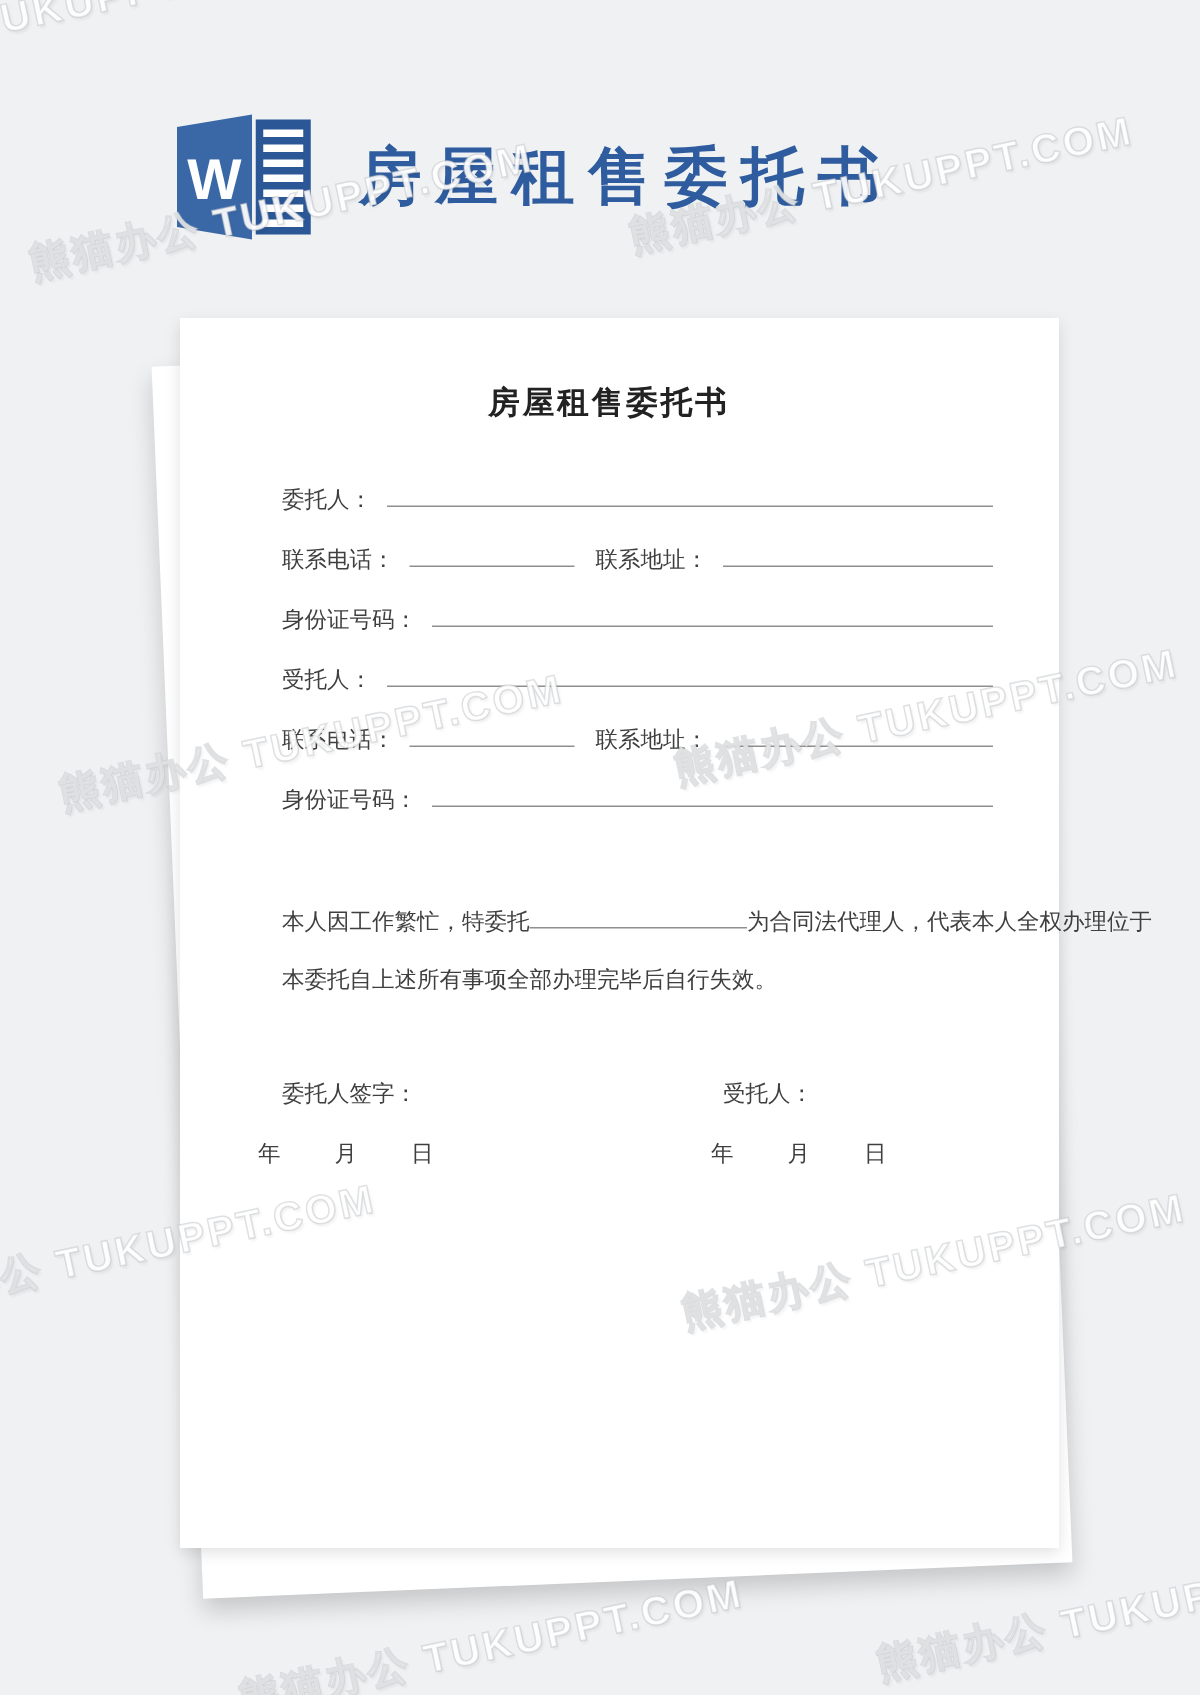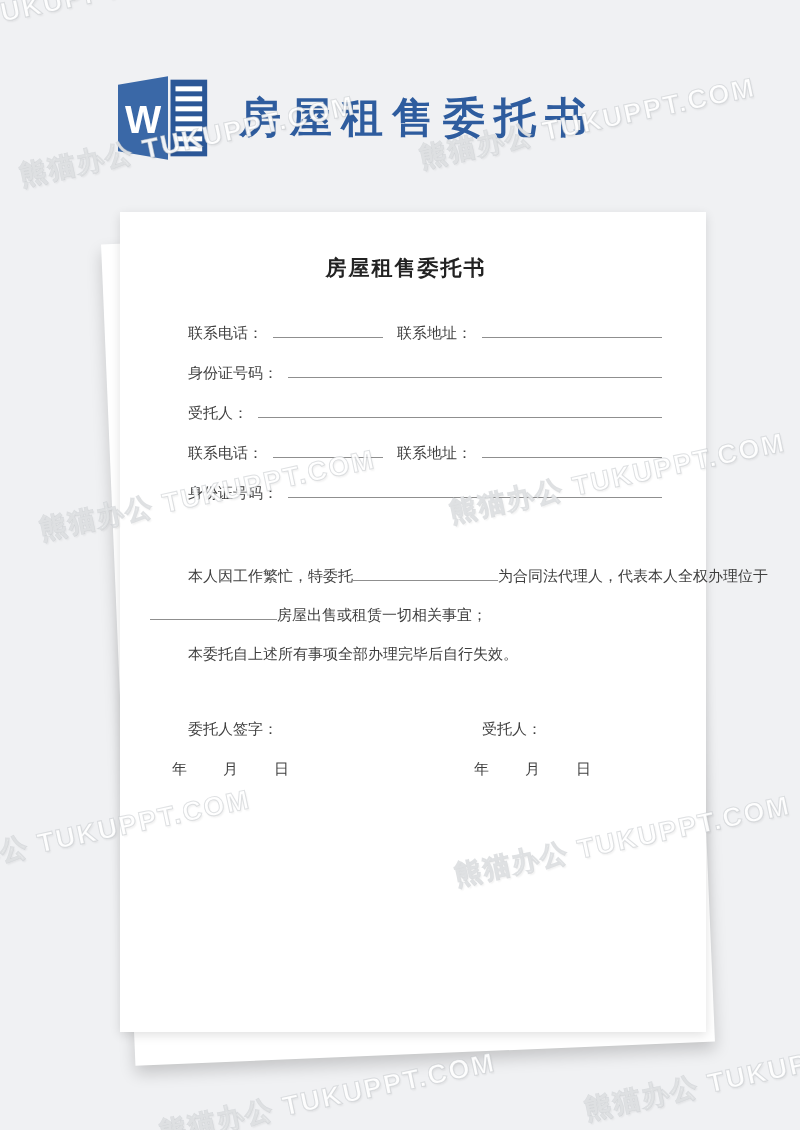--- a/index.html
+++ b/index.html
@@ -66,21 +66,21 @@
 
   .body-area { margin-top:34px; }
   .p-line { height:39px; line-height:39px; white-space:nowrap; }
   .blank {
     display:inline-block; border-bottom:1.5px solid #8f8f8f;
     height:1.05em; vertical-align:baseline;
   }
   .b145 { width:145px; } .b127 { width:127px; }
   .b90 { width:90px; } .b85 { width:85px; }
   .b150 { width:150px; } .b95 { width:95px; }
-  .ind-text { padding-left:38px; }
+  .ind-text { padding-left:38px;font-family:Liberation Mono, monospace; }
 
   .sig-area { margin-top:36px; }
   .sig-row { position:relative; height:40px; line-height:40px; }
   .sig-left { position:absolute; left:38px; }
   .sig-right { position:absolute; left:332px; }
   .ymd-left { position:absolute; left:22px; }
   .ymd-right { position:absolute; left:324px; }
   .ymd span { margin-right:36px; }
 
   
@@ -126,20 +126,25 @@
 </div>
 
 <div class="sheet-back"></div>
 
 <div class="page">
 
   <div class="doc-title">房屋租售委托书</div>
 
   <div class="form-area">
 
+    <div class="form-row">
+      <span class="indent"></span>
+      <span class="lbl">委托人：</span>
+      <span class="line grow"></span>
+    </div>
 
     <div class="form-row">
       <span class="indent"></span>
       <span class="lbl">联系电话：</span>
       <span class="line w110"></span>
       <span class="lbl">联系地址：</span>
       <span class="line grow"></span>
     </div>
 
     <div class="form-row">
@@ -169,23 +174,20 @@
     </div>
 
   </div>
 
   <div class="body-area">
 
     <div class="p-line ind-text">
       <span>本人因工作繁忙，特委托</span><span class="blank b145"></span><span>为合同法代理人，代表本人全权办理位于</span>
     </div>
 
-    <div class="p-line">
-      <span class="blank b127"></span><span>房屋出售或租赁一切相关事宜；</span>
-    </div>
 
 
 
 
     <div class="p-line ind-text">
       <span>本委托自上述所有事项全部办理完毕后自行失效。</span>
     </div>
 
   </div>
 

